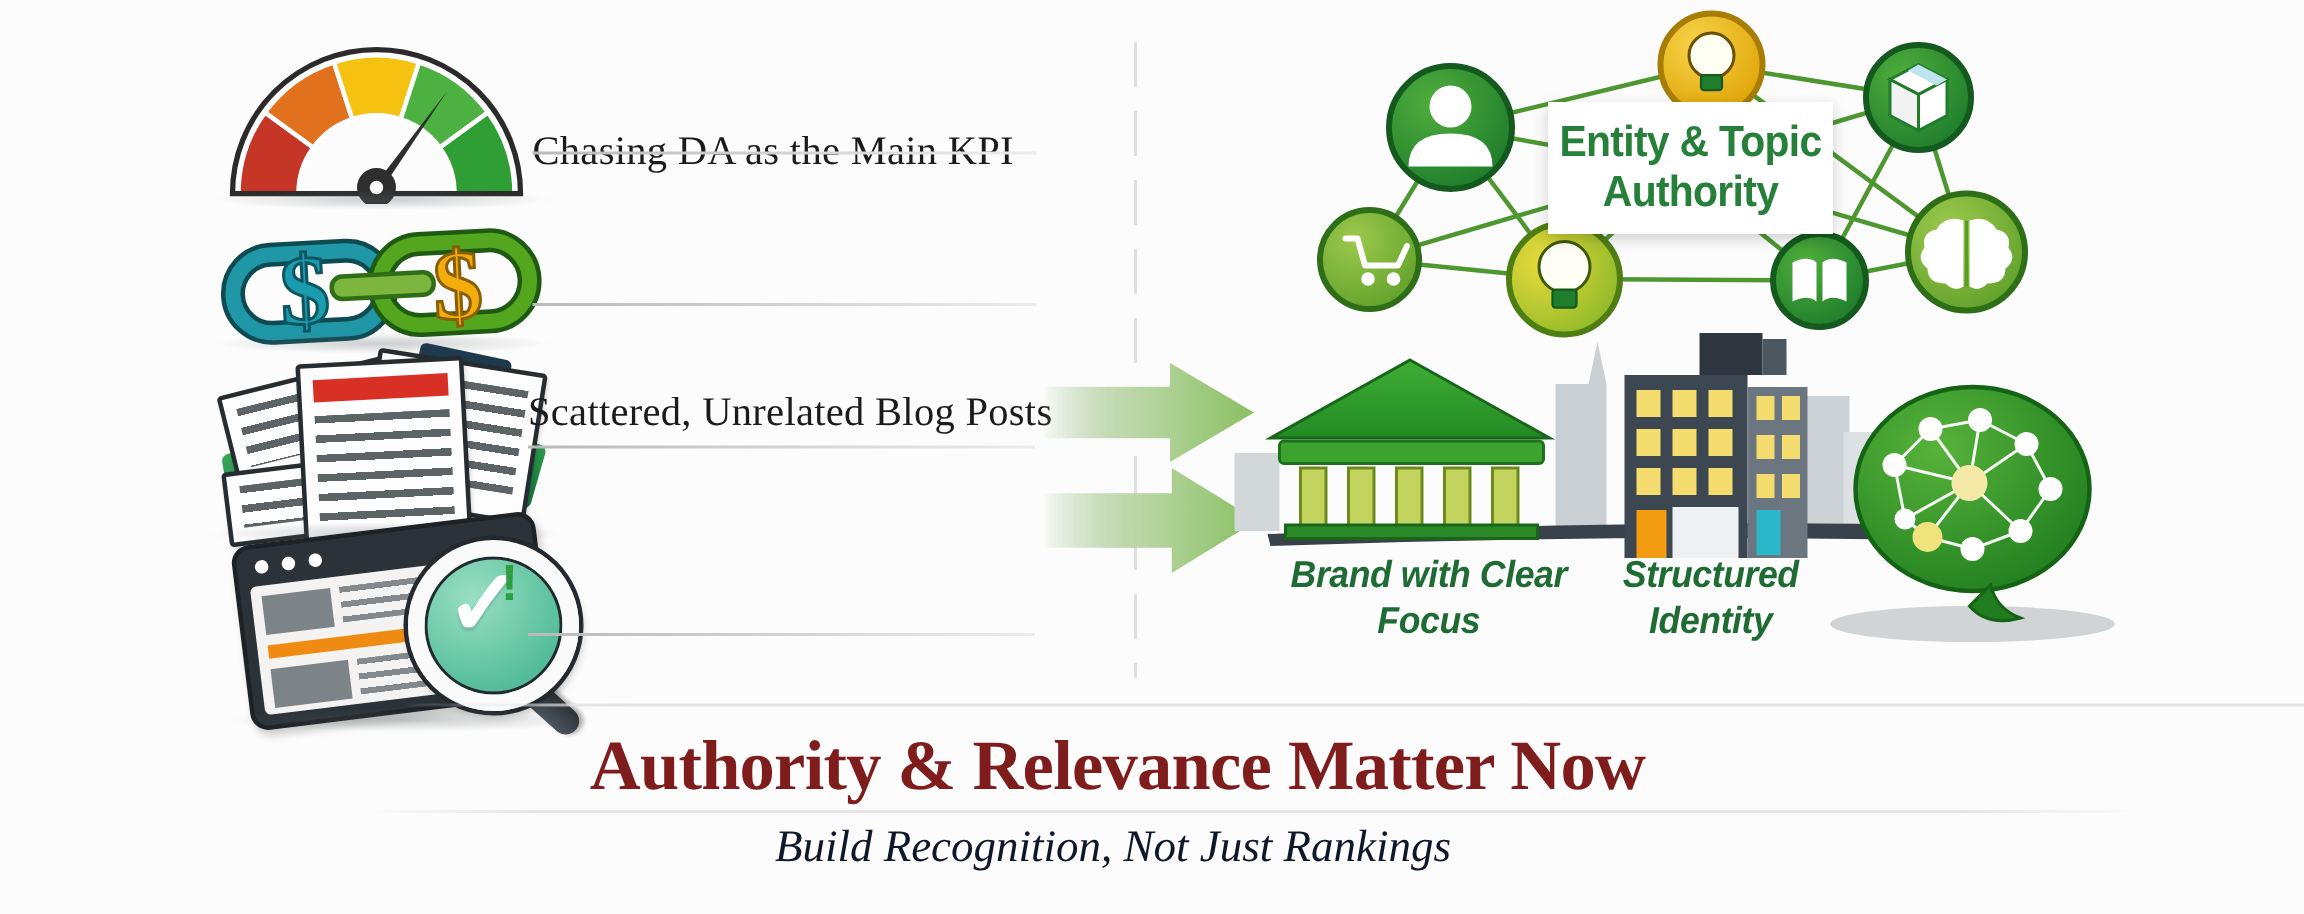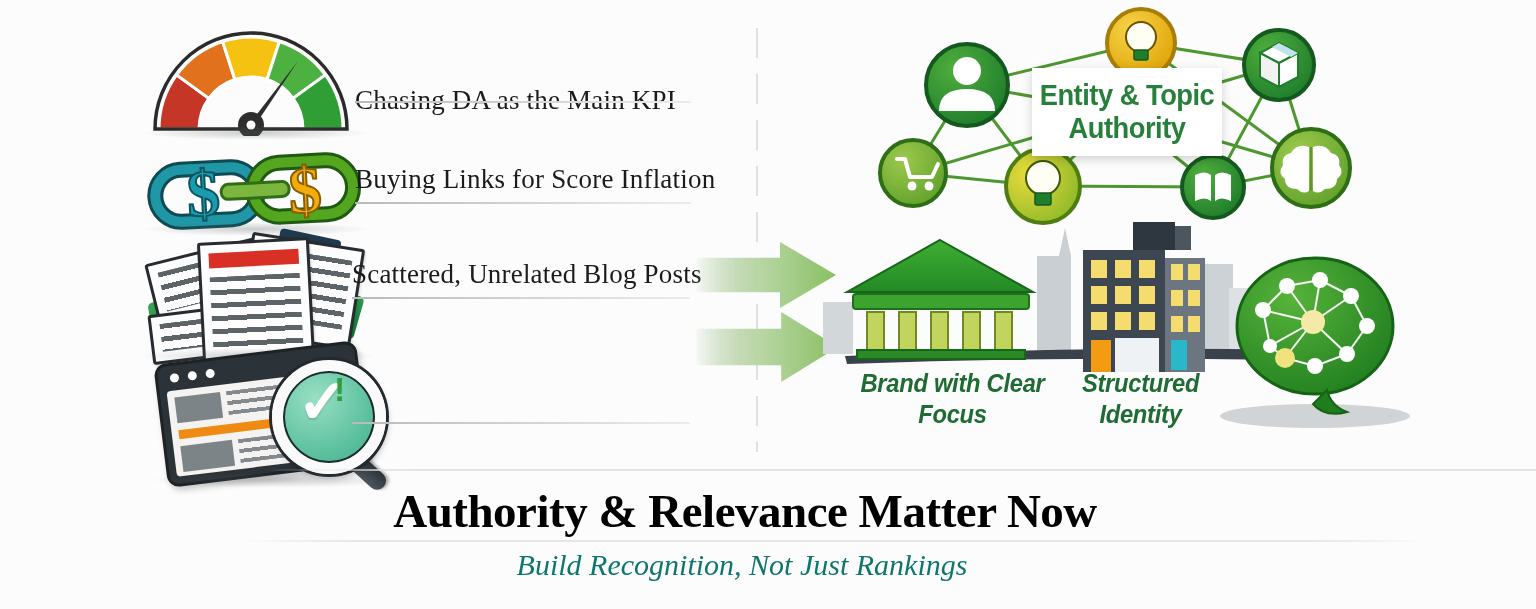--- a/index.html
+++ b/index.html
@@ -52,23 +52,23 @@
             font-family:"Liberation Sans",sans-serif;font-weight:bold;color:#27803a;
             font-size:29px;line-height:1.15;letter-spacing:-.5px;transform:scaleX(.94);}
 
   
   .bldg-label{position:absolute;text-align:center;font-family:"Liberation Sans",sans-serif;
               font-weight:bold;font-style:italic;font-size:25px;line-height:1.25;color:#1e6b34;
               letter-spacing:-.3px;transform:scaleX(.95);}
 
   
   .fline{position:absolute;height:2px;}
-  .f-title{position:absolute;left:0;width:1490px;text-align:center;color:#000000;
+  .f-title{position:absolute;left:0;width:1490px;text-align:center;color:#7f1d1d;
            font-weight:bold;font-size:47px;letter-spacing:-.5px;}
-  .f-sub{position:absolute;left:0;width:1484px;text-align:center;color:#0f766e;
+  .f-sub{position:absolute;left:0;width:1484px;text-align:center;color:#0f172a;
          font-style:italic;font-size:30px;}
 </style>
 </head>
 <body>
 
 <div class="abs" style="left:0;top:0;width:756px;height:480px;">
 
   <div class="abs" style="left:150px;top:24px;width:202px;height:112px;">
     <svg width="202" height="112" viewBox="0 0 202 112">
       <g transform="translate(1,0)">
@@ -95,21 +95,20 @@
         <rect x="10" y="24" width="102" height="52" rx="26" fill="none" stroke="#1f97a6" stroke-width="10"></rect>
         <rect x="108" y="22" width="100" height="54" rx="27" fill="none" stroke="#1e5a12" stroke-width="16"></rect>
         <rect x="108" y="22" width="100" height="54" rx="27" fill="none" stroke="#53a61e" stroke-width="10"></rect>
         <rect x="76" y="41" width="68" height="15" rx="7" fill="#7cb63e" stroke="#2f6e16" stroke-width="3"></rect>
         <text x="58" y="71" text-anchor="middle" font-family="Liberation Serif,serif" font-weight="bold" font-size="66" fill="#1b9cae" stroke="#0d5560" stroke-width="2">$</text>
         <text x="160" y="73" text-anchor="middle" font-family="Liberation Serif,serif" font-weight="bold" font-size="66" fill="#f2ac0c" stroke="#8a5e04" stroke-width="2">$</text>
       </g>
     </svg>
   </div>
   <div class="icon-shadow" style="left:140px;top:222px;width:230px;height:14px;"></div>
-  <div class="item-label" style="left:355px;top:164px;">Buying Links for Score Inflation</div>
   <div class="underline" style="left:355px;top:202px;width:336px;"></div>
 
   <div class="abs" style="left:148px;top:228px;width:218px;height:132px;">
     <div class="abs" style="left:128px;top:6px;width:62px;height:42px;background:#1f3a4d;transform:rotate(12deg);border-radius:4px;"></div>
     <div class="ribbon" style="left:2px;top:62px;width:150px;height:44px;transform:rotate(-10deg);"></div>
     <div class="ribbon" style="left:148px;top:60px;width:64px;height:44px;transform:rotate(16deg);background:linear-gradient(180deg,#2a9a4d,#157036);"></div>
     <div class="paper" style="left:4px;top:20px;width:122px;height:74px;transform:rotate(-14deg);">
       <div class="plines" style="top:8px;height:40px;"></div>
     </div>
     <div class="paper" style="left:96px;top:12px;width:108px;height:96px;transform:rotate(9deg);">

